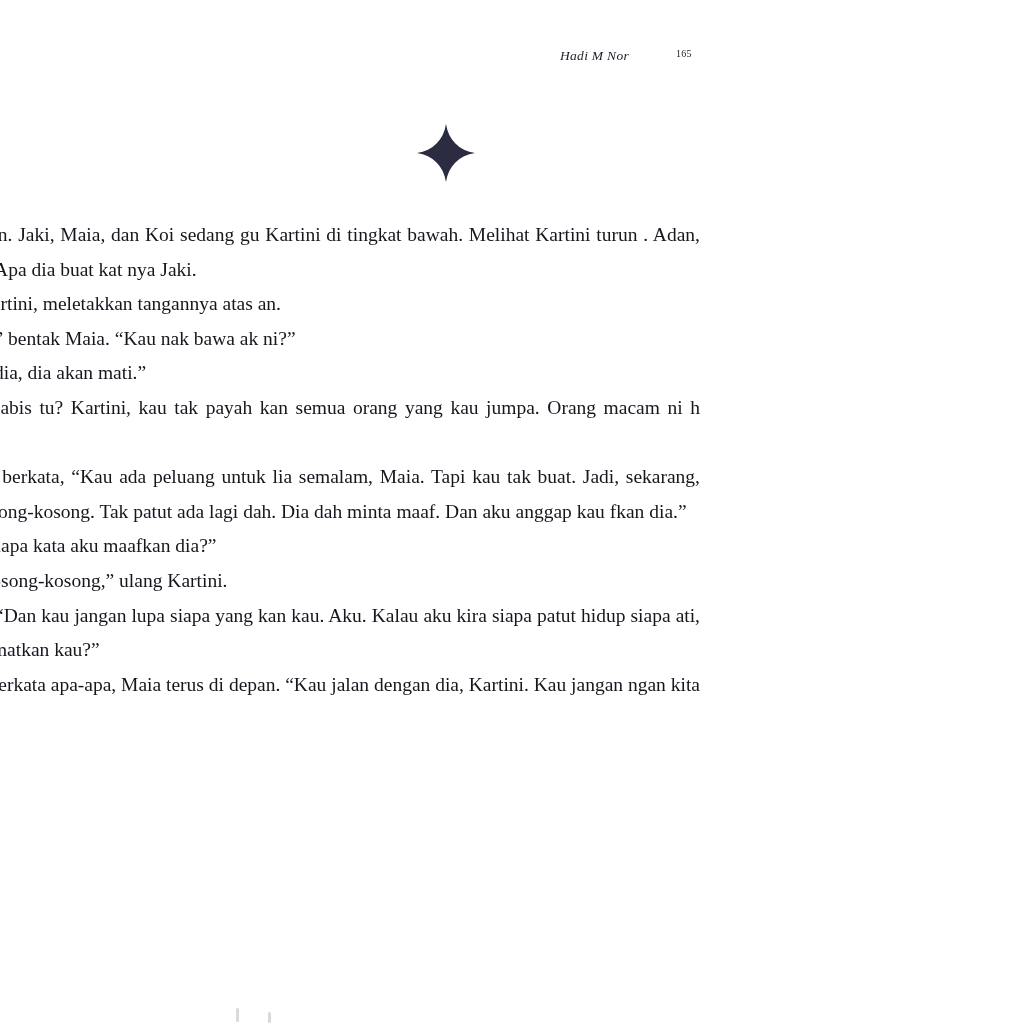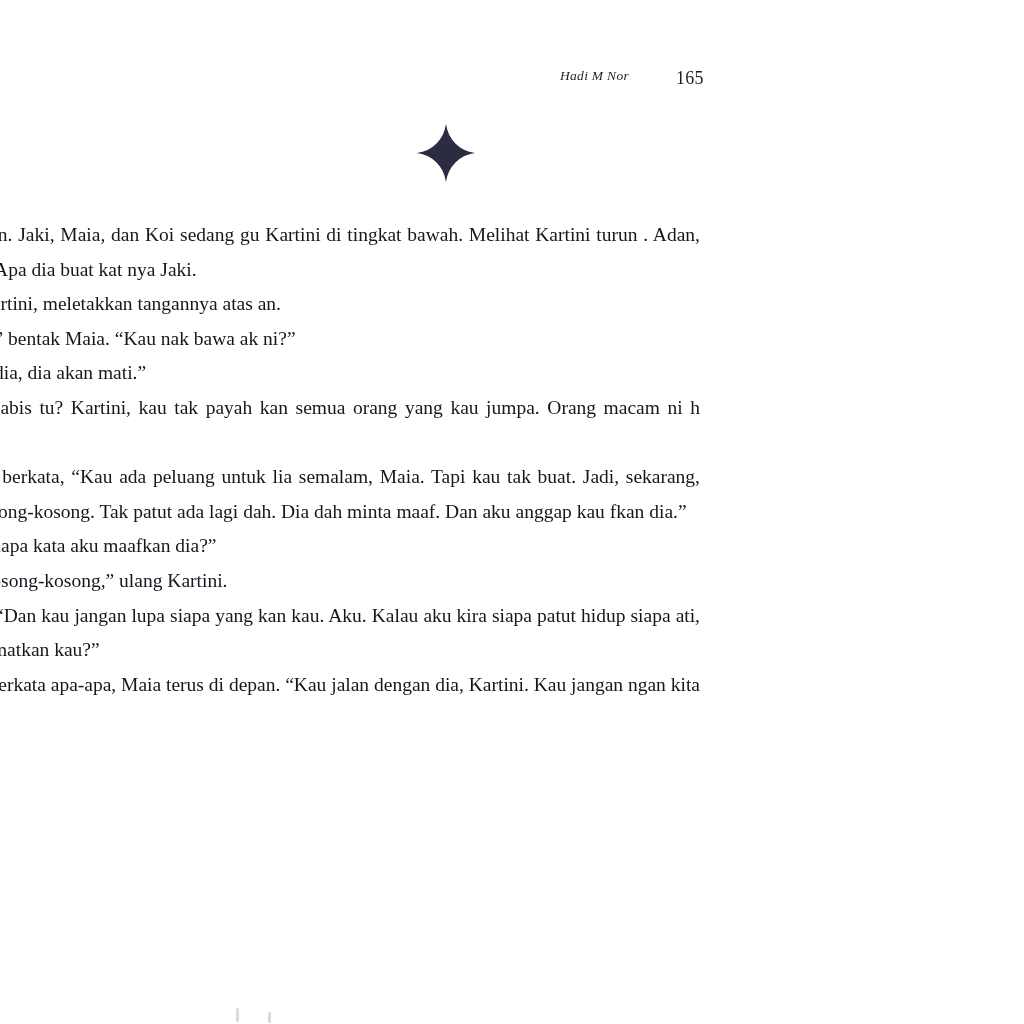--- a/index.html
+++ b/index.html
@@ -18,40 +18,40 @@
   .page {
     position: relative;
     width: 1024px;
     height: 1024px;
     background: #ffffff;
   }
 
   
   .running-head {
     position: absolute;
-    top: 68px;
+    top: 48px;
     left: 0;
     width: 948px;
     height: 22px;
   }
   .running-head .author {
     position: absolute;
     left: 560px;
     top: 0;
     font-style: italic;
     font-size: 13.5px;
     letter-spacing: 0.3px;
     color: #1d1d2a;
     white-space: nowrap;
   }
   .running-head .folio {
     position: absolute;
     left: 676px;
     top: 0;
-    font-size: 18px;
+    font-size: 10px;
     color: #1d1d2a;
     letter-spacing: 0.3px;
   }
 
   
   .ornament {
     position: absolute;
     top: 122px;
     left: 415px;
     width: 62px;

